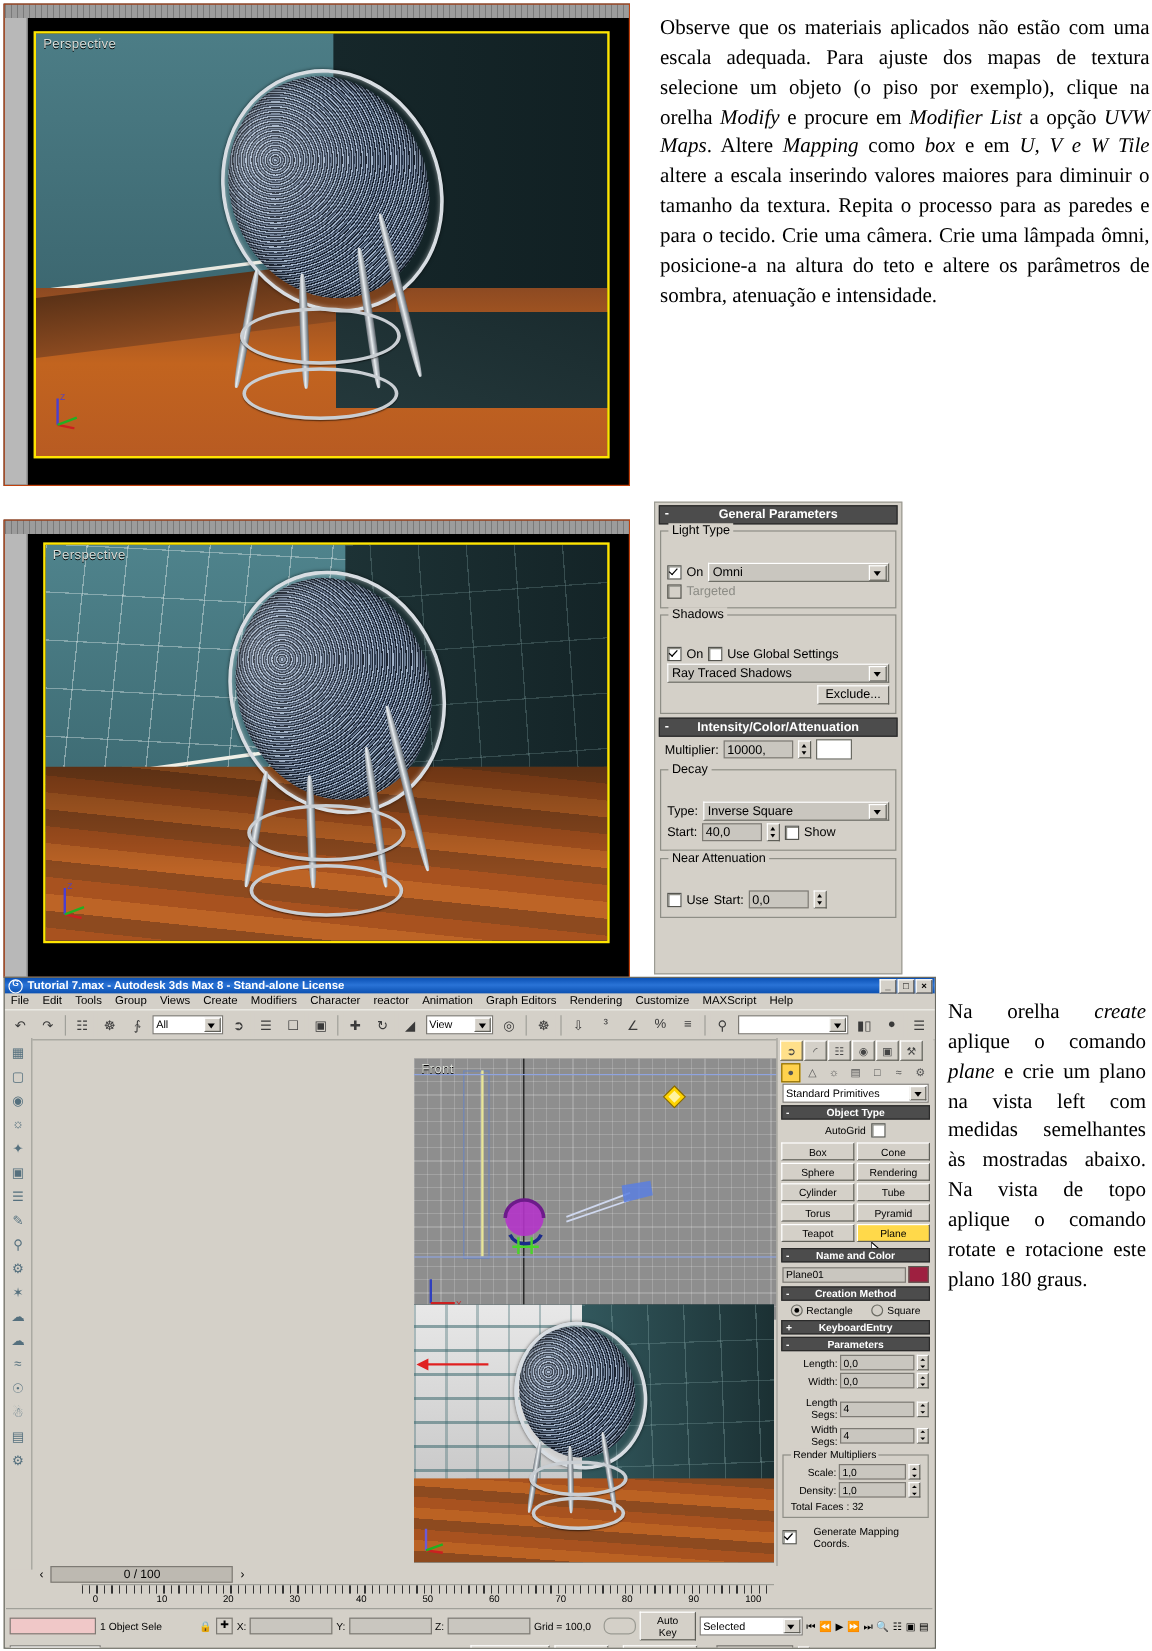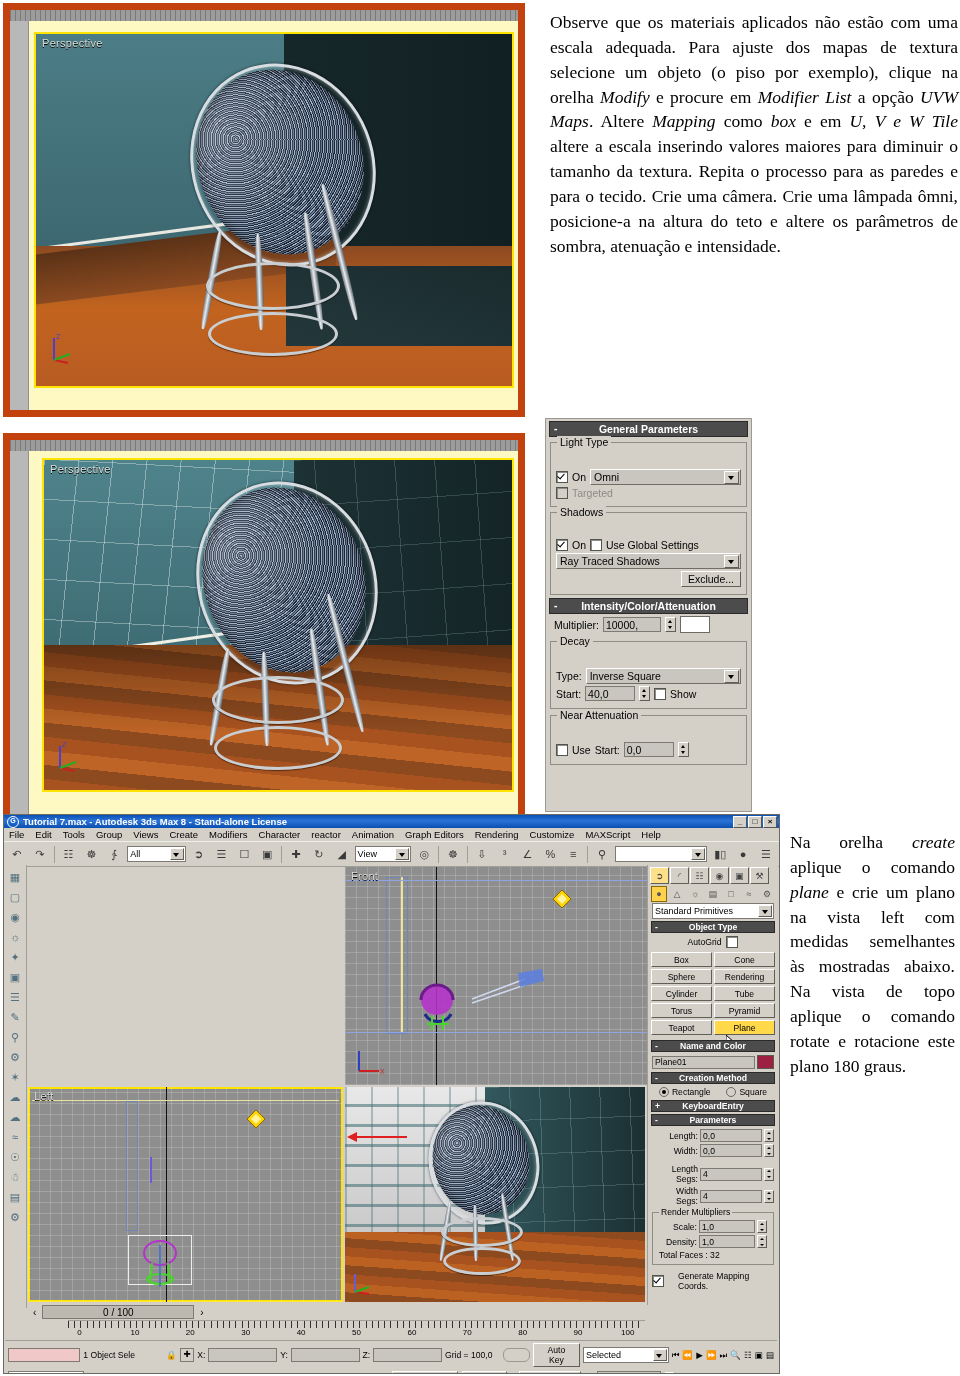--- a/index.html
+++ b/index.html
@@ -4,21 +4,21 @@
 <style>
   html,body{margin:0;padding:0;background:#fff;}
   body{width:960px;height:1376px;position:relative;font-family:"Liberation Serif",serif;overflow:hidden;}
 
   
   .abs{position:absolute;}
   .prose{font-family:"Liberation Serif",serif;font-size:17.5px;line-height:1.42;text-align:justify;color:#000;}
   .it{font-style:italic;}
 
   
-  .vpwrap{position:absolute;background:#fef9c3;border:7px solid #c2410c;}
+  .vpwrap{position:absolute;background:#000000;border:1px solid #c2410c;padding-left:12px;}
   .vpruler{position:absolute;left:0;top:0;right:0;height:11px;background:#8a8a8a;
            background-image:repeating-linear-gradient(90deg,#7a7a7a 0 1px,#9c9c9c 1px 5px);}
   .vpside{position:absolute;left:0;top:11px;width:18px;bottom:0;background:#b8b8b8;border-right:1px solid #8f8f8f;}
   .render{position:absolute;border:2px solid #ffe400;overflow:hidden;}
   .vplabel{position:absolute;left:6px;top:3px;color:#d9dcd6;font-family:"Liberation Sans",sans-serif;
            font-size:11px;letter-spacing:.3px;text-shadow:0 1px 0 #000;z-index:6;}
 
   
   .wall-l{position:absolute;left:0;top:0;}
   .wall-r{position:absolute;top:0;}
@@ -398,21 +398,21 @@
     <span class="lbtn">☁</span>
     <span class="lbtn">☁</span>
     <span class="lbtn">≈</span>
     <span class="lbtn">☉</span>
     <span class="lbtn">☃</span>
     <span class="lbtn">▤</span>
     <span class="lbtn">⚙</span>
   </div>
 
 
-  <div class="vpcell" style="left:341px;top:52px;width:335px;height:218px;">
+  <div class="vpcell" style="left:341px;top:67px;width:335px;height:218px;">
     <div class="grid-sm"></div>
     <div class="axl-v" style="left:91px;"></div>
     <div class="vplabel">Front</div>
     <div class="abs" style="left:41px;top:10px;width:20px;height:155px;border:1px solid #6f86b8;"></div>
     <div class="abs" style="left:56px;top:10px;width:2px;height:155px;background:#e8e59a;"></div>
     <div class="abs" style="left:0;top:165px;right:0;height:1px;background:#8fa4e0;"></div>
     <div class="abs" style="left:0;top:13px;right:0;height:1px;background:#8fa4e0;"></div>
     <svg class="abs" style="left:207px;top:22px;width:20px;height:20px;" viewBox="0 0 20 20">
       <polygon points="10,1 19,10 10,19 1,10" fill="#ffd400" stroke="#8a6b00" stroke-width="1"></polygon>
       <polygon points="10,5 15,10 10,15 5,10" fill="#fff3a0"></polygon>
@@ -432,42 +432,20 @@
       <line x1="2" y1="36" x2="55" y2="18" stroke="#cfd8ef" stroke-width="1.5"></line>
       <polygon points="48,6 72,2 74,14 50,20" fill="#5a7fe0" opacity=".85"></polygon>
     </svg>
     <svg class="abs" style="left:8px;bottom:8px;width:34px;height:34px;" viewBox="0 0 34 34">
       <line x1="6" y1="28" x2="6" y2="8" stroke="#2f3fbf" stroke-width="2"></line>
       <line x1="6" y1="28" x2="26" y2="28" stroke="#cc2020" stroke-width="2"></line>
       <text x="27" y="31" fill="#cc2020" font-size="7" font-family="Liberation Sans">X</text>
     </svg>
   </div>
 
-  <div class="vpcell active" style="left:24px;top:272px;width:315px;height:215px;">
-    <div class="grid-sm"></div>
-    <div class="axl-v" style="left:138px;"></div>
-    <div class="vplabel">Left</div>
-    <div class="abs" style="left:98px;top:14px;width:10px;height:128px;border:1px solid #6f86b8;"></div>
-    <div class="abs" style="left:4px;top:13px;right:4px;height:1px;background:#e8e59a;"></div>
-    <svg class="abs" style="left:218px;top:22px;width:20px;height:20px;" viewBox="0 0 20 20">
-      <polygon points="10,1 19,10 10,19 1,10" fill="#ffd400" stroke="#8a6b00" stroke-width="1"></polygon>
-      <polygon points="10,5 15,10 10,15 5,10" fill="#fff3a0"></polygon>
-    </svg>
-    <div class="abs" style="left:100px;top:148px;width:62px;height:48px;border:1px solid #eee;"></div>
-    <svg class="abs" style="left:108px;top:152px;width:60px;height:50px;" viewBox="0 0 60 50">
-      <ellipse cx="24" cy="14" rx="16" ry="12" fill="none" stroke="#b434c9" stroke-width="2"></ellipse>
-      <g stroke="#49d42a" stroke-width="2" fill="none">
-        <line x1="16" y1="24" x2="14" y2="44"></line>
-          <line x1="32" y1="24" x2="34" y2="44"></line>
-        <ellipse cx="24" cy="40" rx="13" ry="5"></ellipse>
-      </g>
-      <line x1="24" y1="6" x2="24" y2="48" stroke="#3b6ad6" stroke-width="1.5"></line>
-    </svg>
-    <div class="abs" style="left:122px;top:70px;width:2px;height:26px;background:#6b5ad6;"></div>
-  </div>
 
   <div class="vpcell" style="left:341px;top:272px;width:300px;height:215px;background:#1d3235;">
     <div class="abs" style="left:0;top:0;width:140px;height:160px;background:linear-gradient(180deg,#e8e8e8,#c6c6c6);">
       <div class="abs" style="inset:0;
            background-image:repeating-linear-gradient(0deg,rgba(60,105,110,.55) 0 3px,transparent 3px 20px),
                             repeating-linear-gradient(90deg,rgba(60,105,110,.35) 0 2px,transparent 2px 26px);"></div>
     </div>
     <div class="abs" style="left:140px;top:0;right:0;height:170px;background:linear-gradient(90deg,#32585d,#1b3033);">
       <div class="abs" style="inset:0;
            background-image:repeating-linear-gradient(88deg,rgba(150,185,185,.3) 0 1px,transparent 1px 30px),

